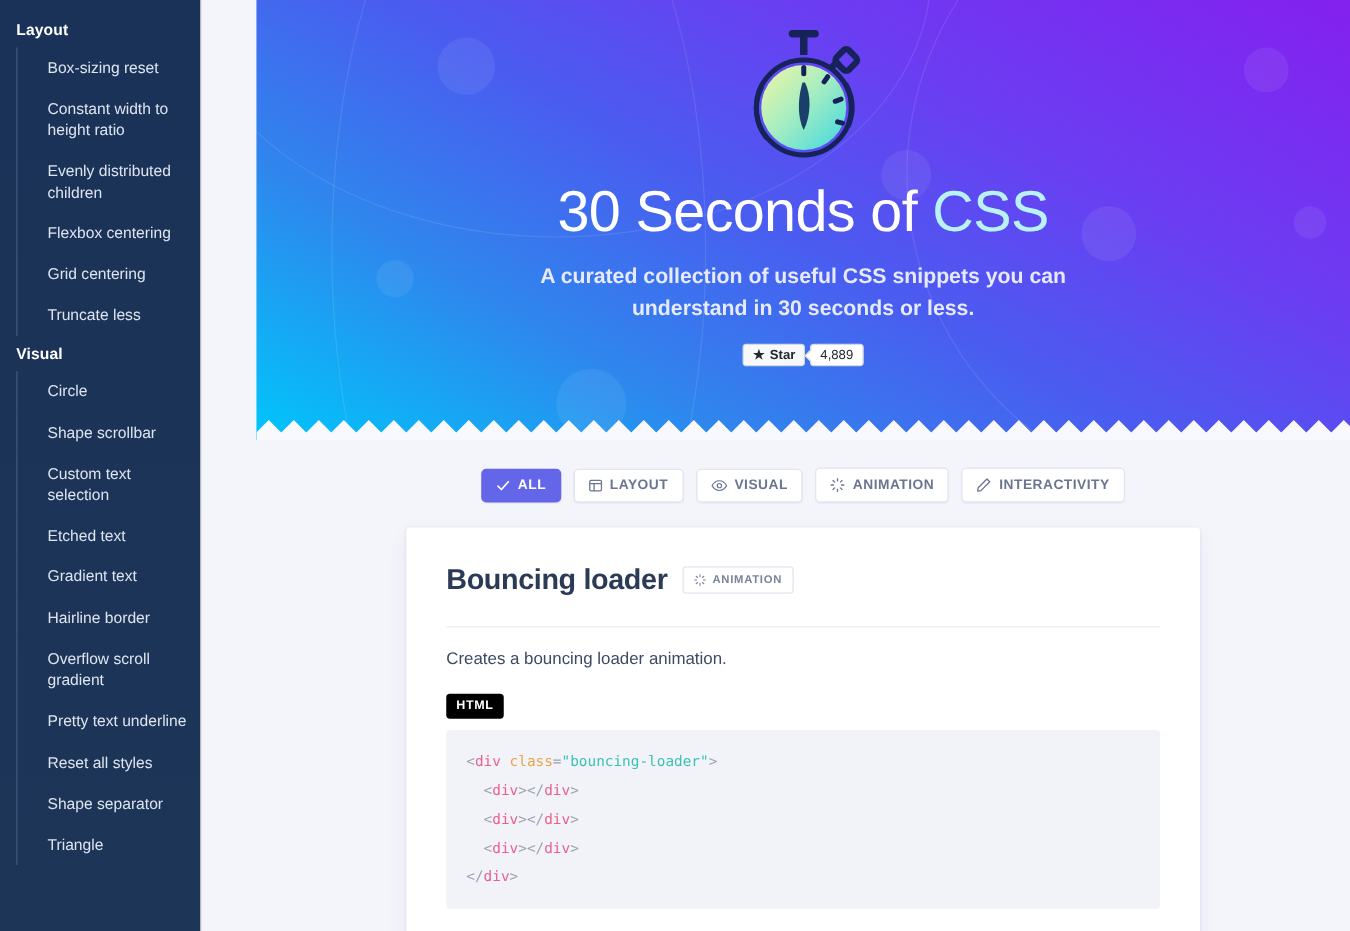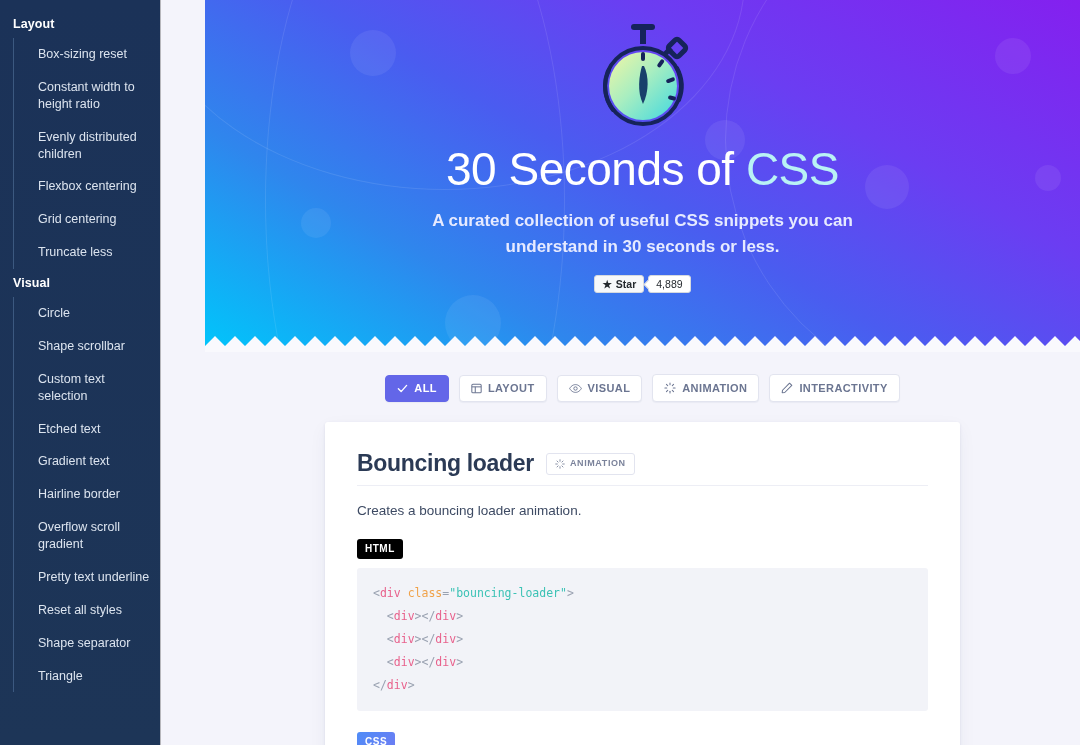--- a/index.html
+++ b/index.html
@@ -145,21 +145,21 @@
   .card-area { padding: 20px 120px 0; }
   .card {
     background: #fff;
     border-radius: 3px;
     box-shadow: 0 1px 3px rgba(40,50,90,.10), 0 6px 18px rgba(40,50,90,.05);
     padding: 28px 32px 30px;
   }
   .card-head {
     display: flex; align-items: center; gap: 12px;
     border-bottom: 1px solid #edeef5;
-    padding-bottom: 8px;
+    padding-bottom: 24px;
   }
   .card-title {
     font-size: 23px; font-weight: bold; color: #2b3a55;
     letter-spacing: -.3px;
   }
   .tag {
     display: inline-flex; align-items: center; gap: 5px;
     border: 1px solid #e2e4ef; border-radius: 3px;
     background: #fff; color: #7b839b;
     font-size: 9px; font-weight: bold; letter-spacing: .6px;

